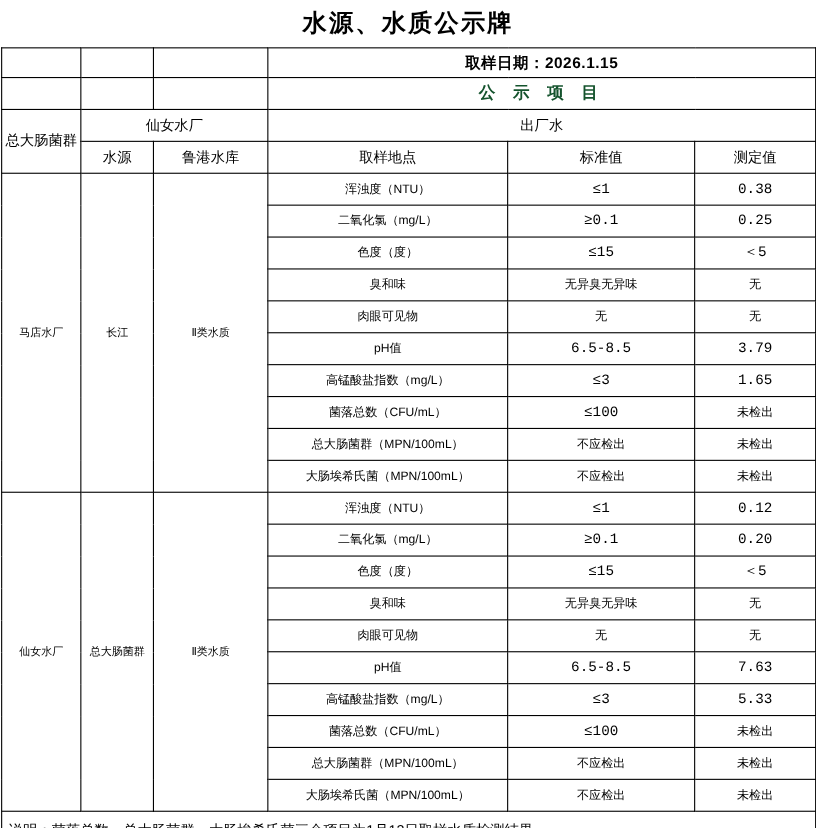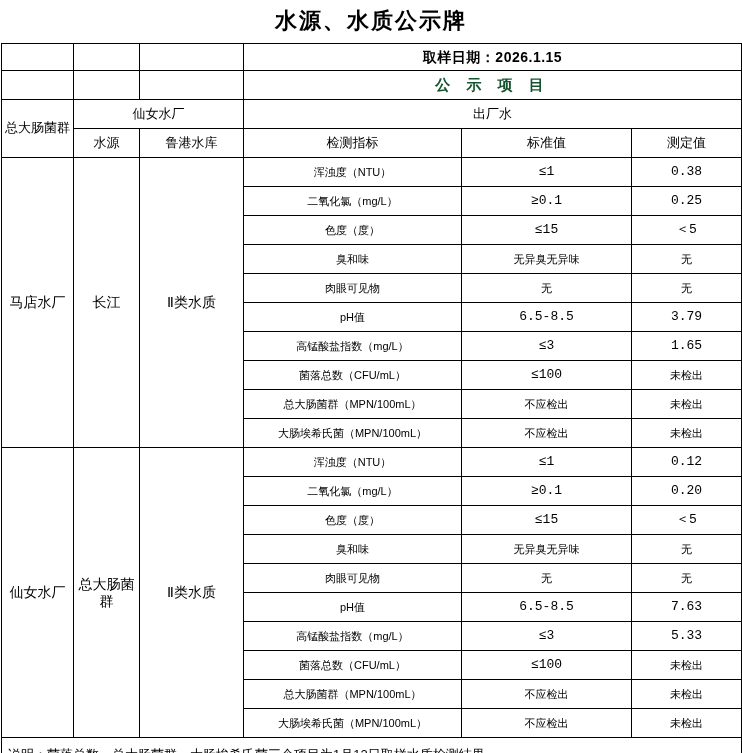--- a/index.html
+++ b/index.html
@@ -59,21 +59,21 @@
     color: #14532d;
     letter-spacing: 6px;
     font-weight: bold;
     height: 24px;
   }
   .hdr {
     font-size: 13px;
     font-weight: normal;
   }
   .plant {
-    font-size: 14px;
+    font-size: 10px;
   }
   .val {
     font-family: "Liberation Mono", "DejaVu Sans Mono", monospace;
     font-size: 13px;
   }
   .idx {
     font-size: 11px;
   }
   .note {
     font-size: 13px;
@@ -121,21 +121,21 @@
         <td class="section-title" colspan="3">公 示 项 目</td>
       </tr>
       <tr>
         <td class="hdr" rowspan="2">总大肠菌群</td>
         <td class="hdr" colspan="2">仙女水厂</td>
         <td class="hdr" colspan="3">出厂水</td>
       </tr>
       <tr>
         <td class="hdr">水源</td>
         <td class="hdr">鲁港水库</td>
-        <td class="hdr">检测指标</td>
+        <td class="hdr">取样地点</td>
         <td class="hdr">标准值</td>
         <td class="hdr">测定值</td>
       </tr>
 
       <tr>
         <td class="plant" rowspan="10">马店水厂</td>
         <td class="plant" rowspan="10">长江</td>
         <td class="plant" rowspan="10">Ⅱ类水质</td>
         <td class="idx">浑浊度（NTU）</td>
         <td class="val">≤1</td>

